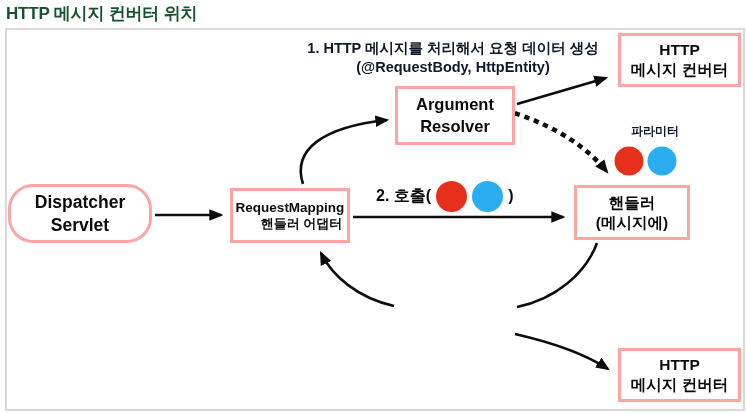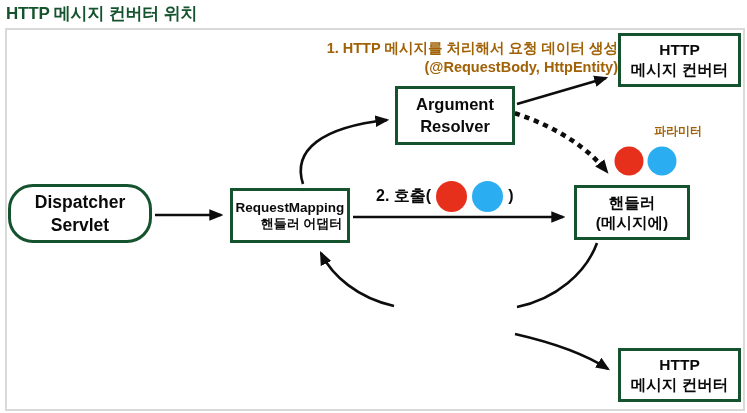--- a/index.html
+++ b/index.html
@@ -11,35 +11,35 @@
   .page-title{
     position:absolute;left:6px;top:2px;
     font-size:17px;font-weight:800;color:#14532d;letter-spacing:-0.2px;
   }
   .frame{
     position:absolute;left:5px;top:28px;width:736px;height:379px;
     border:2px solid #d9d9d9;background:#fff;
   }
   svg.overlay{position:absolute;left:0;top:0;width:747px;height:413px;}
   .node{
-    position:absolute;background:#fff;border:3px solid #14532d;
+    position:absolute;background:#fff;border:3px solid #fca5a5;
     display:flex;flex-direction:column;align-items:center;justify-content:center;
     text-align:center;color:#0a0a0a;font-weight:800;box-sizing:border-box;
     line-height:1.28;
   }
   .node-dispatcher{left:8px;top:184px;width:144px;height:59px;font-size:17.5px;border-radius:25px;}
   .node-adapter{left:230px;top:188px;width:120px;height:55px;font-size:13.5px;}
   .node-adapter .l2{font-size:13px;margin-left:23px;}
   .node-argresolver{left:395px;top:86px;width:120px;height:59px;font-size:16.5px;}
   .node-httptop{left:618px;top:33px;width:123px;height:54px;font-size:15.5px;}
   .node-handler{left:574px;top:185px;width:116px;height:55px;font-size:15.5px;}
   .node-returnvalue{left:395px;top:288px;width:118px;height:57px;font-size:16.5px;}
   .node-httpbottom{left:618px;top:348px;width:123px;height:54px;font-size:15.5px;}
   .anno{
-    position:absolute;color:#a16207;font-weight:800;text-align:right;line-height:1.3;
+    position:absolute;color:#0f172a;font-weight:800;text-align:center;line-height:1.3;
   }
   .anno-step1{left:288px;top:39px;width:330px;font-size:14.5px;}
   .anno-step3{left:287px;top:351px;width:330px;font-size:14.5px;}
   .anno-param{left:608px;top:124px;width:94px;font-size:12px;}
   .anno-step2{
     position:absolute;left:376px;top:180px;height:32px;
     display:flex;align-items:center;gap:5px;
     color:#0a0a0a;font-weight:800;font-size:16px;
   }
   .anno-step2 svg{display:block;}

